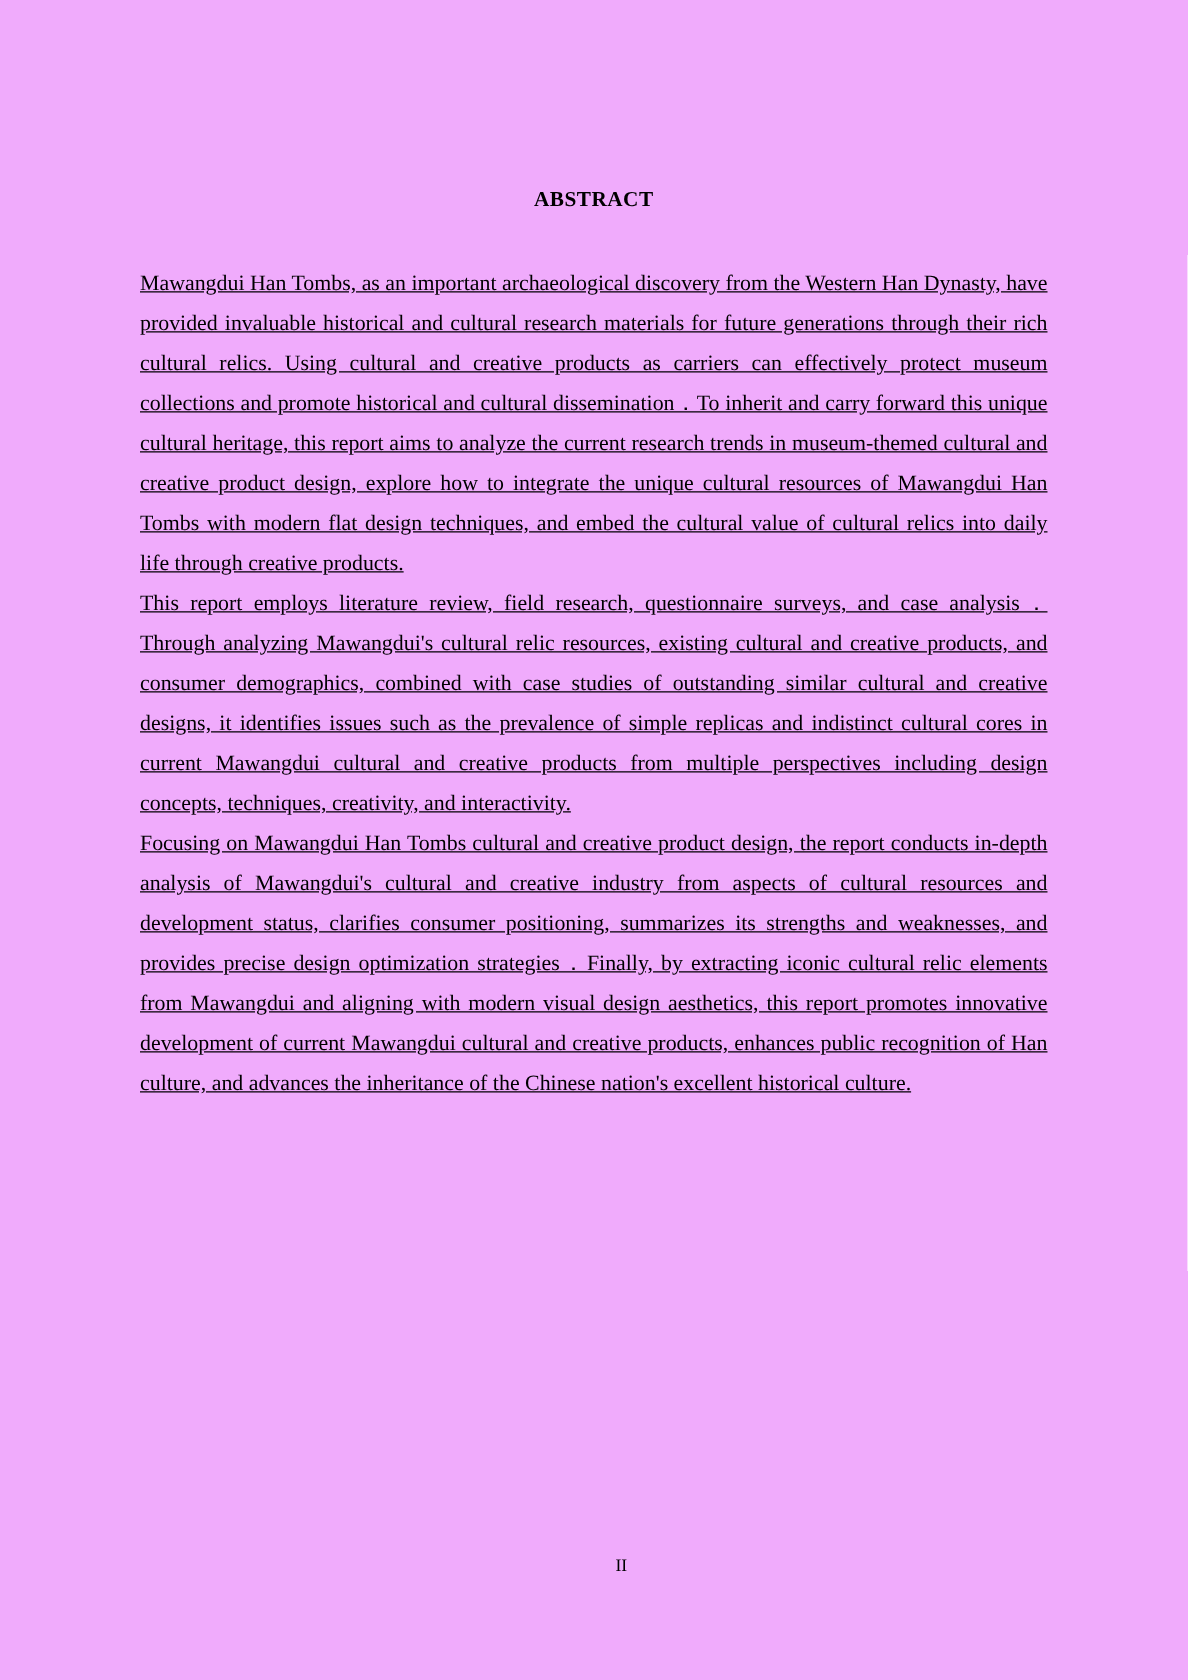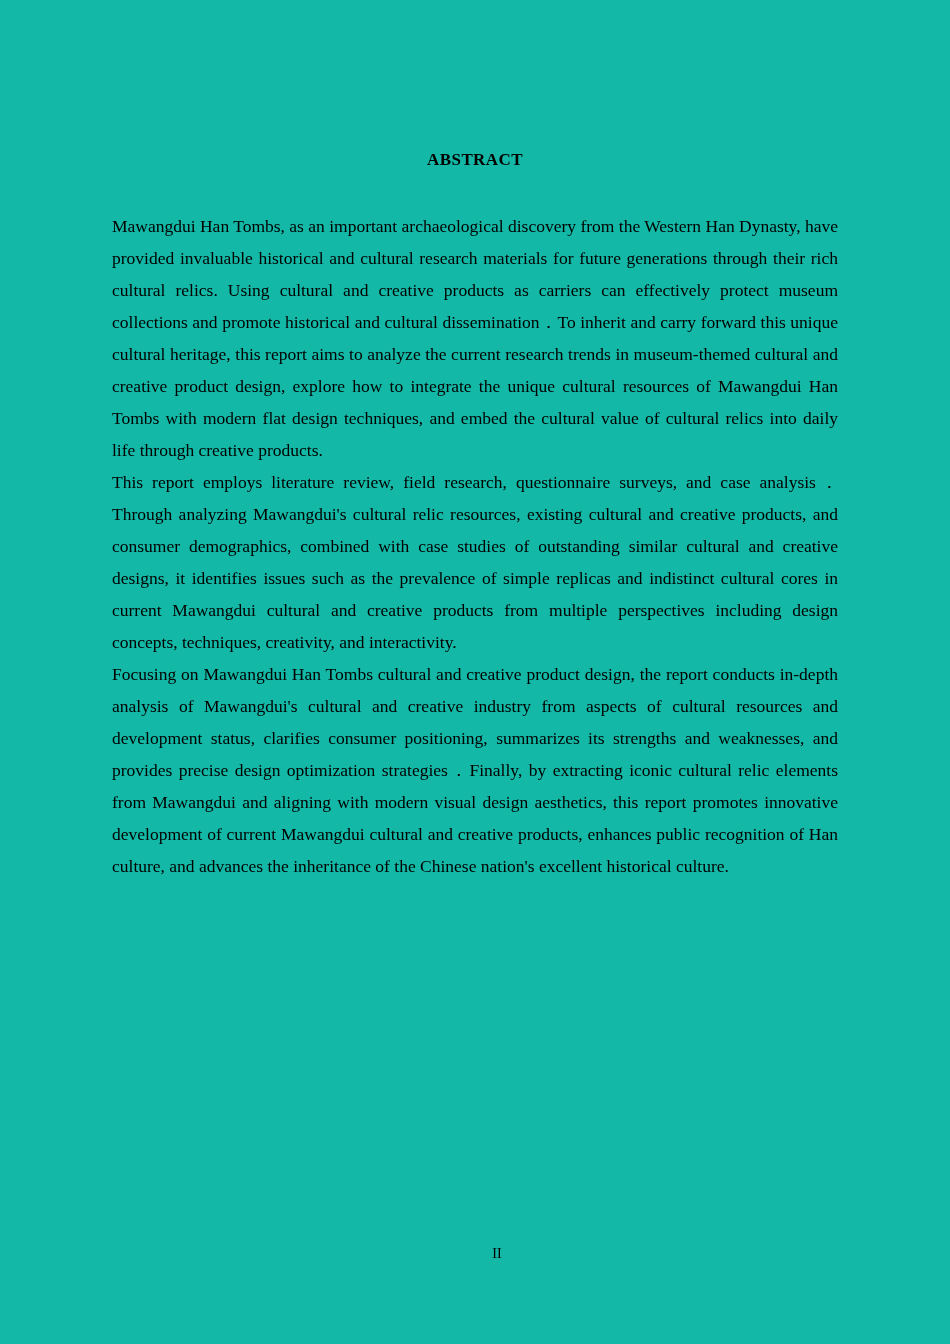--- a/index.html
+++ b/index.html
@@ -8,21 +8,21 @@
     background: #ffffff;
   }
   body {
     font-family: "Liberation Serif", "DejaVu Serif", serif;
     color: #000000;
   }
   .page {
     position: relative;
     width: 950px;
     height: 1344px;
-    background: #14b8a6;
+    background: #f0abfc;
     box-sizing: border-box;
     overflow: hidden;
   }
   .content {
     position: absolute;
     left: 112px;
     top: 148px;
     width: 726px;
   }
   .abstract-title {
@@ -31,20 +31,21 @@
     font-size: 17px;
     letter-spacing: 0.4px;
     line-height: 24px;
     margin: 0 0 38px 0;
   }
   .body-block {
     font-size: 17.5px;
     line-height: 32px;
     text-align: justify;
     text-justify: inter-word;
+    text-decoration: underline;
   }
   .body-block p {
     margin: 0;
     text-indent: 0;
   }
   .keywords-block {
     margin-top: 32px;
     font-size: 17.5px;
     line-height: 32px;
     text-align: left;

